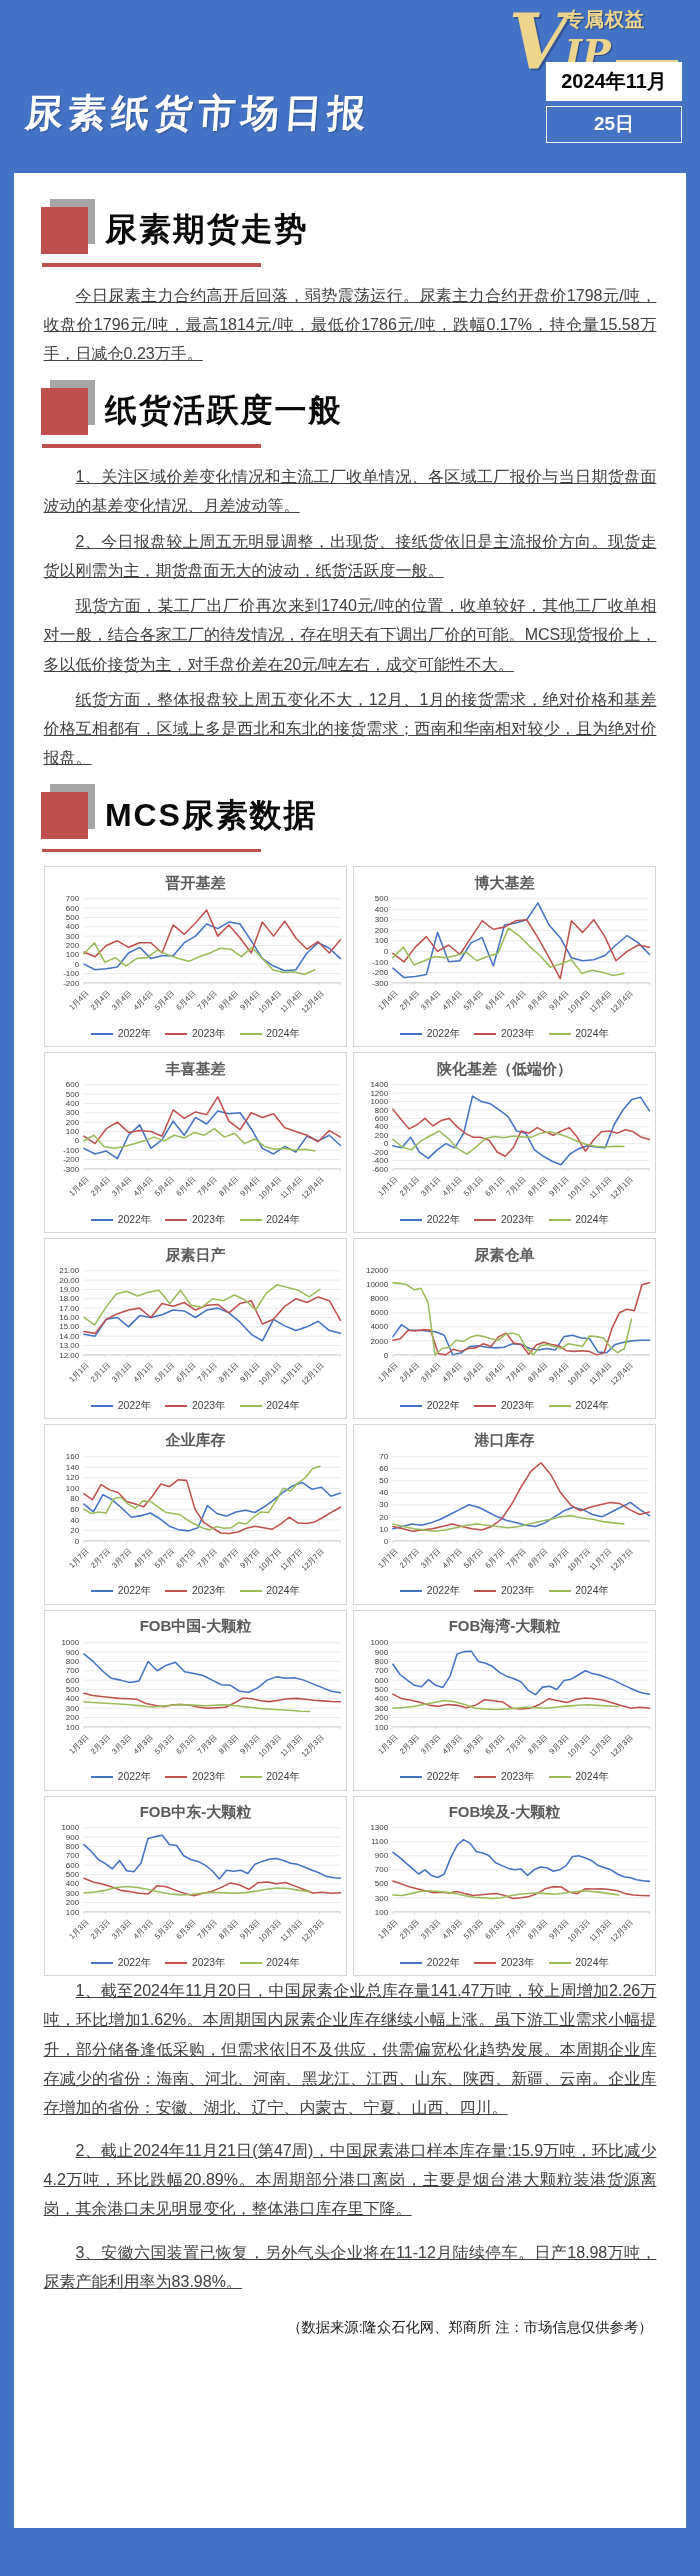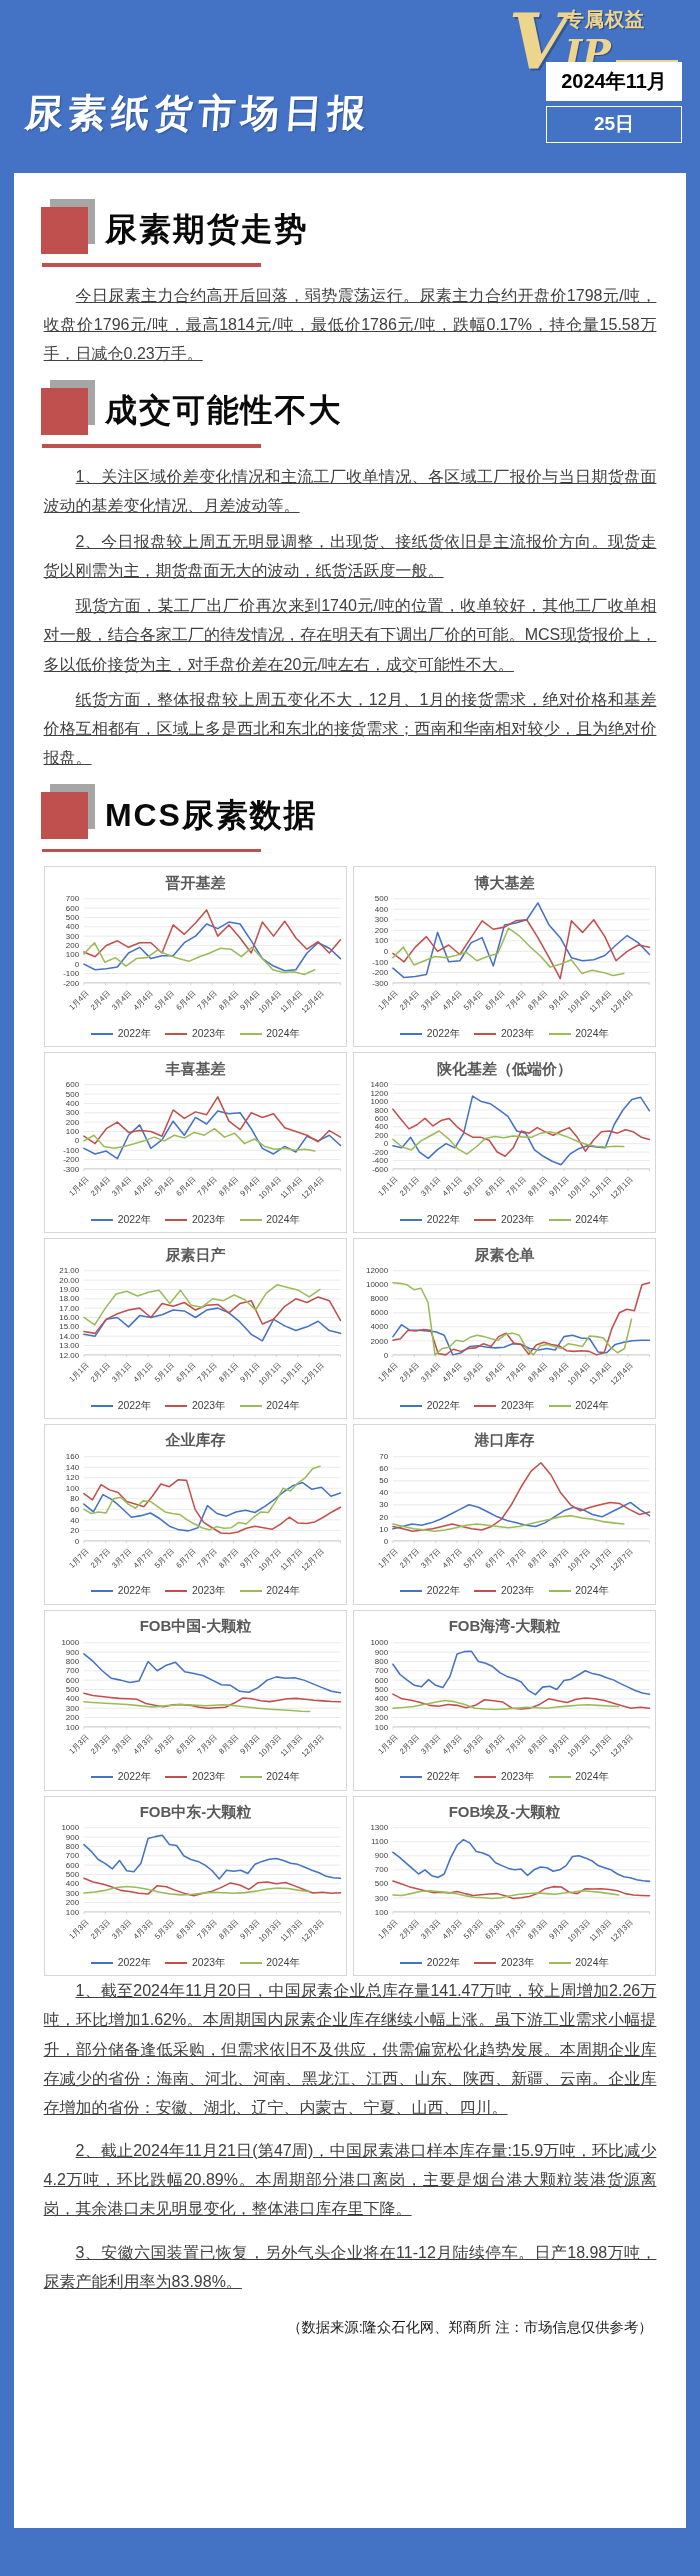--- a/index.html
+++ b/index.html
@@ -84,21 +84,21 @@
     </div>
     <div class="paras">
         <p>今日尿素主力合约高开后回落，弱势震荡运行。尿素主力合约开盘价1798元/吨，收盘价1796元/吨，最高1814元/吨，最低价1786元/吨，跌幅0.17%，持仓量15.58万手，日减仓0.23万手。</p>
       </div>
 
     <div class="sec">
       <div class="sq">
           <div class="gray"></div>
           <div class="red"></div>
         </div>
-      <h2>成交可能性不大</h2>
+      <h2>纸货活跃度一般</h2>
     </div>
     <div class="paras">
         <p>1、关注区域价差变化情况和主流工厂收单情况、各区域工厂报价与当日期货盘面波动的基差变化情况、月差波动等。</p>
         <p>2、今日报盘较上周五无明显调整，出现货、接纸货依旧是主流报价方向。现货走货以刚需为主，期货盘面无大的波动，纸货活跃度一般。</p>
         <p>现货方面，某工厂出厂价再次来到1740元/吨的位置，收单较好，其他工厂收单相对一般，结合各家工厂的待发情况，存在明天有下调出厂价的可能。MCS现货报价上，多以低价接货为主，对手盘价差在20元/吨左右，成交可能性不大。</p>
         <p>纸货方面，整体报盘较上周五变化不大，12月、1月的接货需求，绝对价格和基差价格互相都有，区域上多是西北和东北的接货需求；西南和华南相对较少，且为绝对价报盘。</p>
       </div>
 
     <div class="sec">
       <div class="sq">

